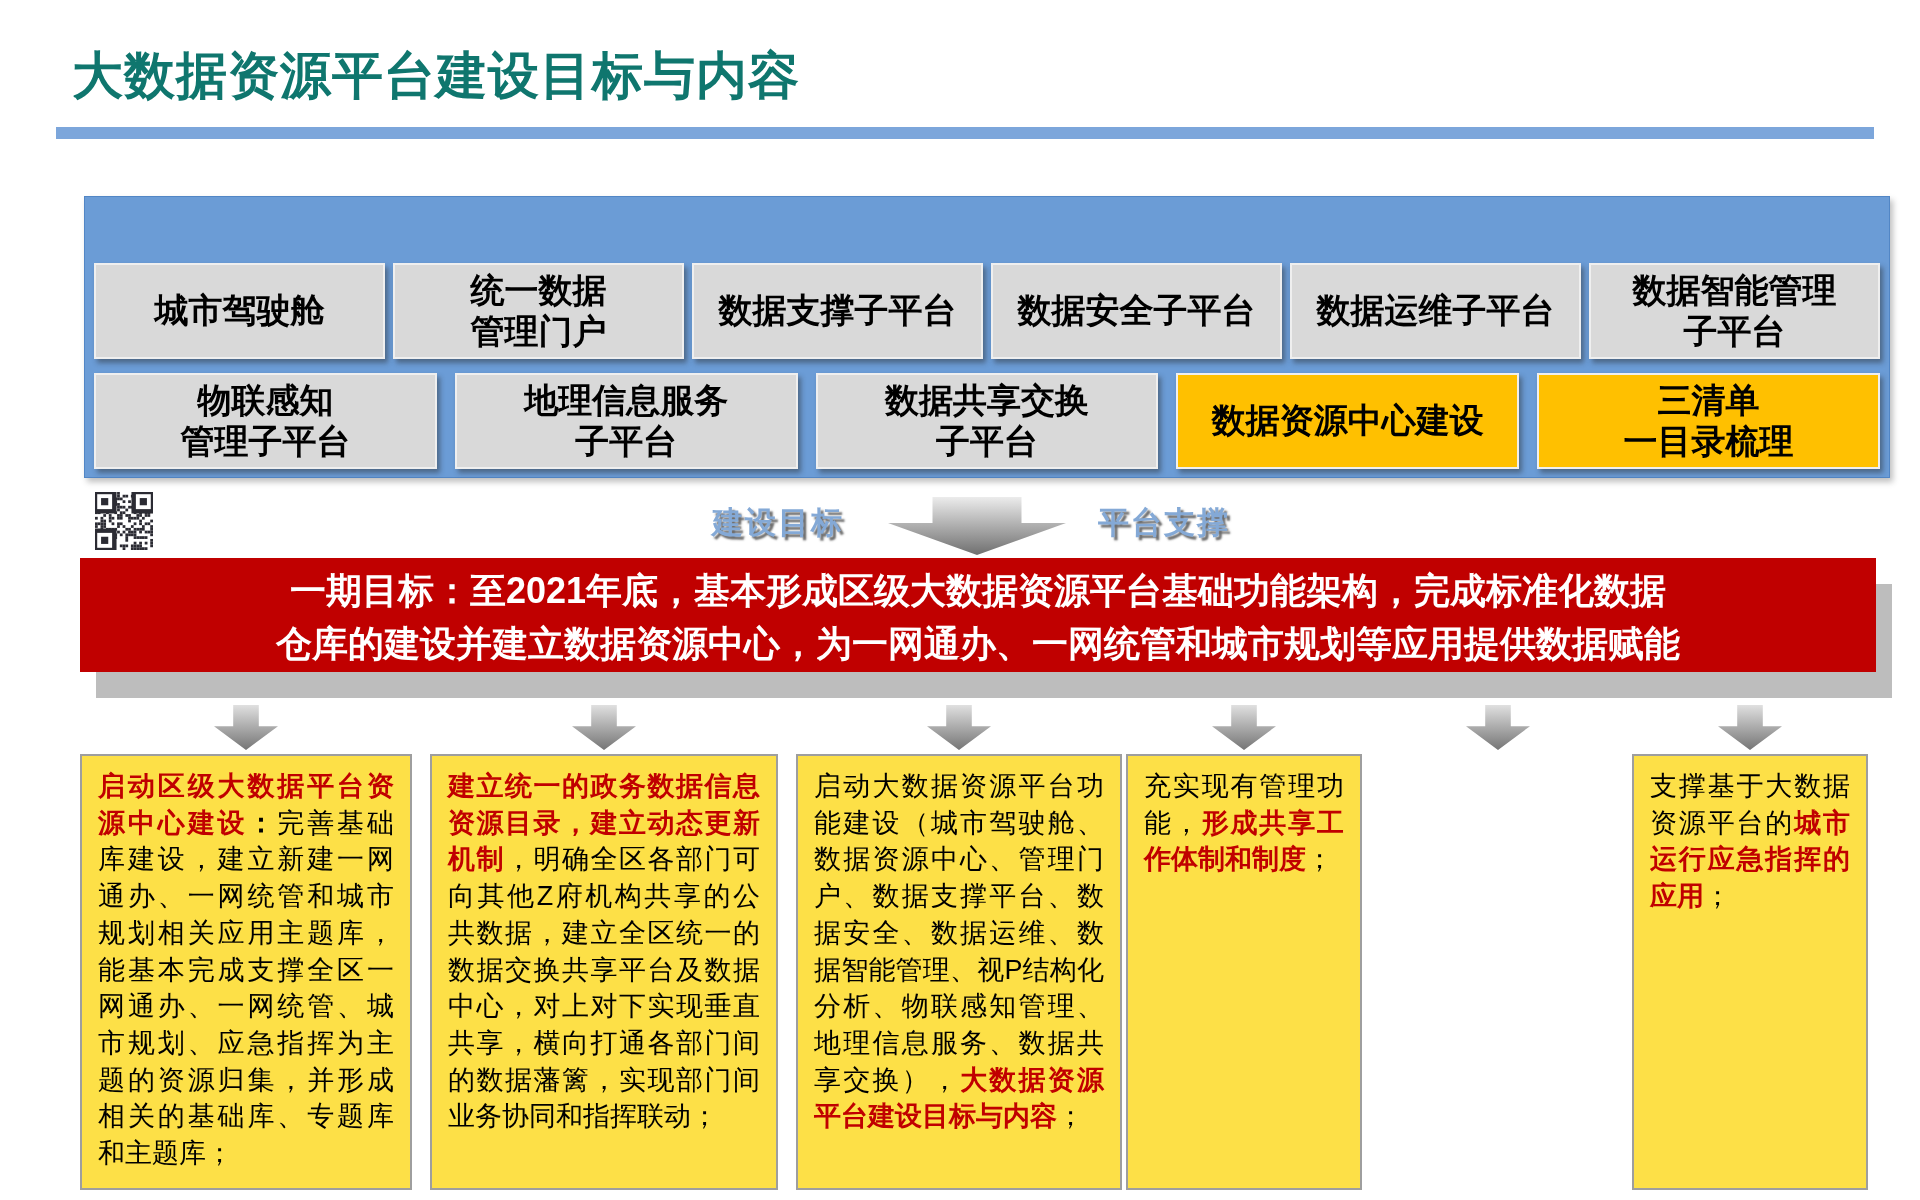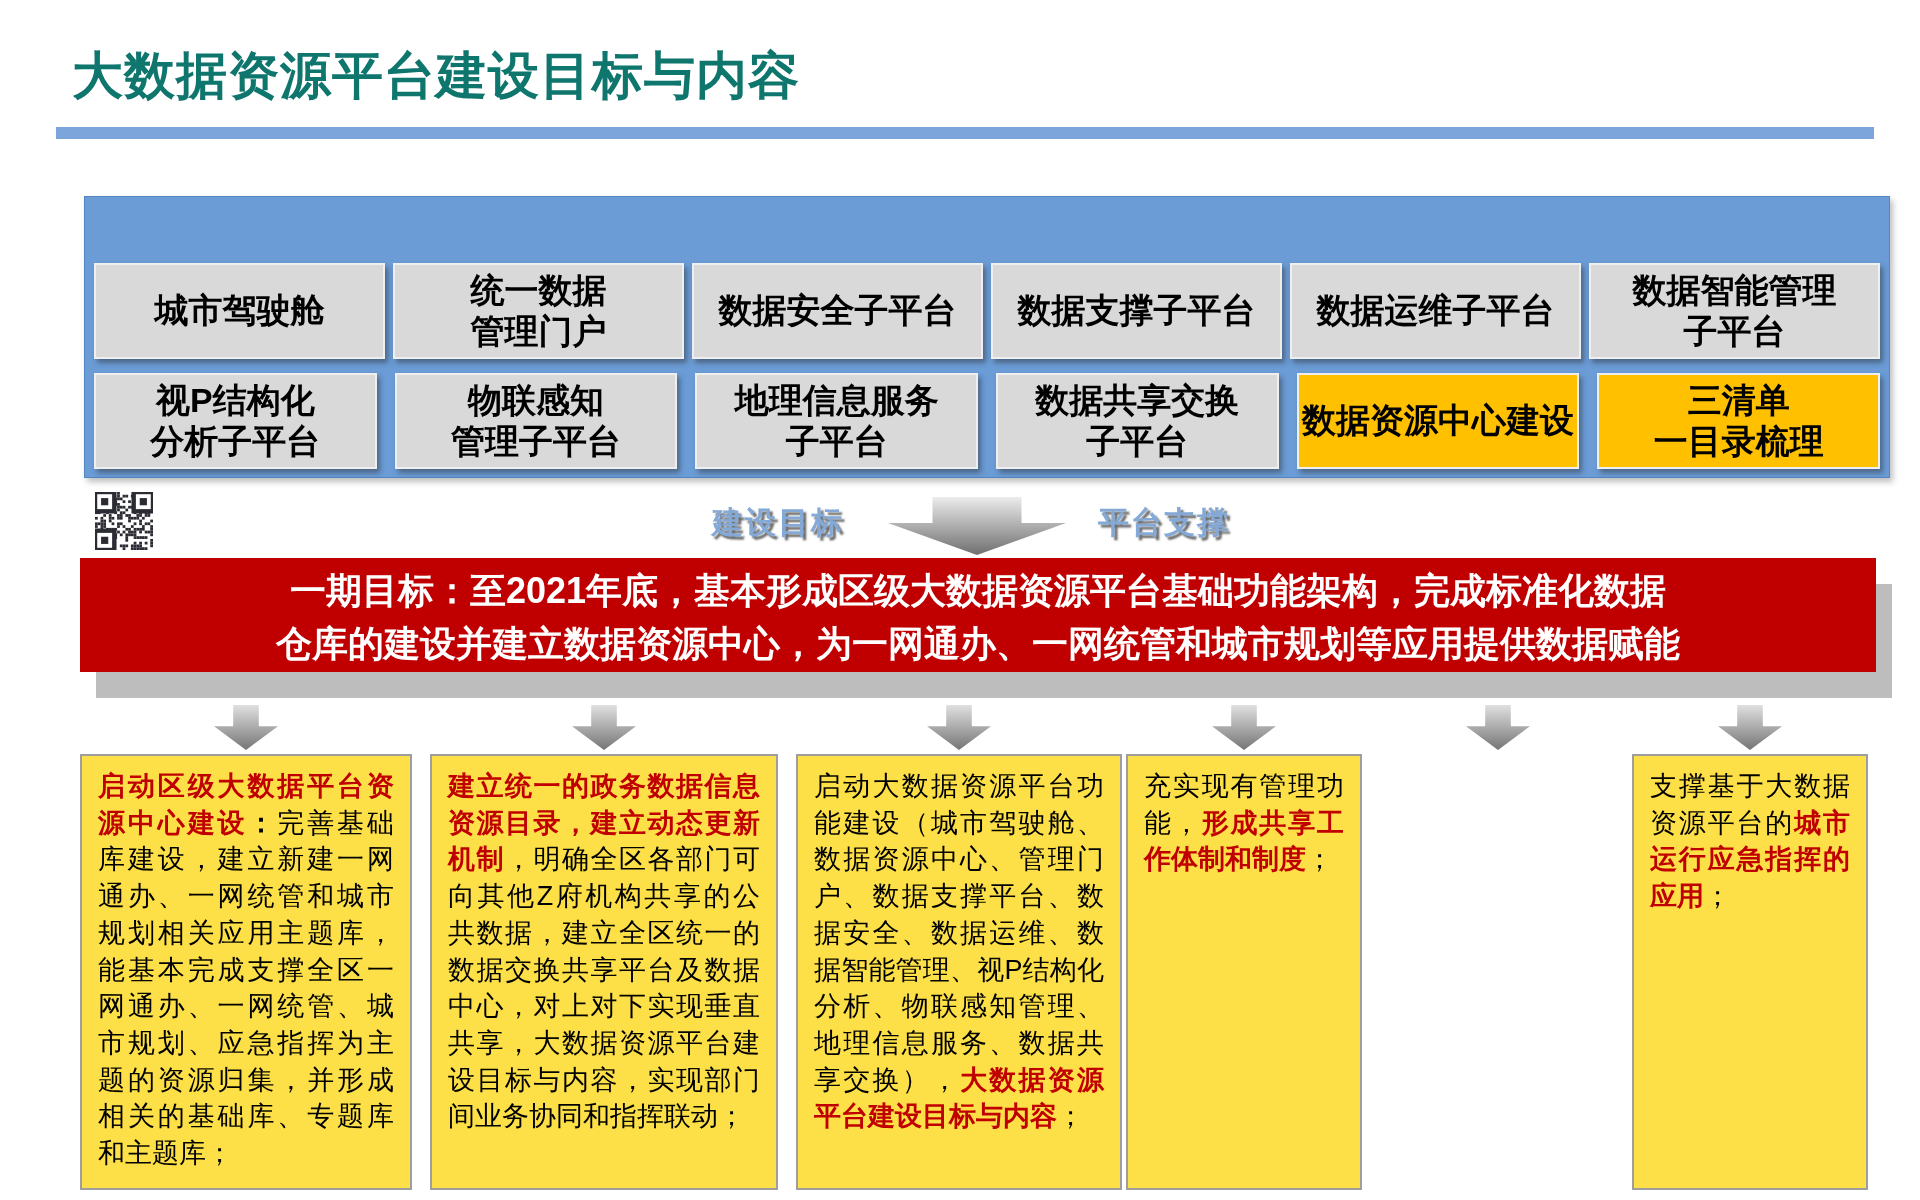--- a/index.html
+++ b/index.html
@@ -42,38 +42,34 @@
   <div class="content-box">
     <div class="boxrow boxrow-1">
         <div class="pbox">
           <div>城市驾驶舱</div>
         </div>
         <div class="pbox">
           <div>统一数据</div>
           <div>管理门户</div>
         </div>
         <div class="pbox">
+          <div>数据支撑子平台</div>
+        </div>
+        <div class="pbox">
           <div>数据安全子平台</div>
-        </div>
-        <div class="pbox">
-          <div>数据支撑子平台</div>
         </div>
         <div class="pbox">
           <div>数据运维子平台</div>
         </div>
         <div class="pbox">
           <div>数据智能管理</div>
           <div>子平台</div>
         </div>
       </div>
     <div class="boxrow boxrow-2">
-        <div class="pbox">
-          <div>视P结构化</div>
-          <div>分析子平台</div>
-        </div>
         <div class="pbox">
           <div>物联感知</div>
           <div>管理子平台</div>
         </div>
         <div class="pbox">
           <div>地理信息服务</div>
           <div>子平台</div>
         </div>
         <div class="pbox">
           <div>数据共享交换</div>
@@ -240,18 +236,18 @@
   </div>
 
   <div class="s-arrow" style="left:214px"></div>
   <div class="s-arrow" style="left:572px"></div>
   <div class="s-arrow" style="left:927px"></div>
   <div class="s-arrow" style="left:1212px"></div>
   <div class="s-arrow" style="left:1466px"></div>
   <div class="s-arrow" style="left:1718px"></div>
 
   <div class="goal-col" style="left:80px;width:332px"><span class="seg-red">启动区级大数据平台资源中心建设</span><span class="seg-bold">：</span><span class="">完善基础库建设，建立新建一网通办、一网统管和城市规划相关应用主题库，能基本完成支撑全区一网通办、一网统管、城市规划、应急指挥为主题的资源归集，并形成相关的基础库、专题库和主题库；</span></div>
-  <div class="goal-col" style="left:430px;width:348px"><span class="seg-red">建立统一的政务数据信息资源目录，建立动态更新机制</span><span class="">，明确全区各部门可向其他Z府机构共享的公共数据，建立全区统一的数据交换共享平台及数据中心，对上对下实现垂直共享，大数据资源平台建设目标与内容，实现部门间业务协同和指挥联动；</span></div>
+  <div class="goal-col" style="left:430px;width:348px"><span class="seg-red">建立统一的政务数据信息资源目录，建立动态更新机制</span><span class="">，明确全区各部门可向其他Z府机构共享的公共数据，建立全区统一的数据交换共享平台及数据中心，对上对下实现垂直共享，横向打通各部门间的数据藩篱，实现部门间业务协同和指挥联动；</span></div>
   <div class="goal-col" style="left:796px;width:326px"><span class="">启动大数据资源平台功能建设（城市驾驶舱、数据资源中心、管理门户、数据支撑平台、数据安全、数据运维、数据智能管理、视P结构化分析、物联感知管理、地理信息服务、数据共享交换），</span><span class="seg-red">大数据资源平台建设目标与内容</span><span class="">；</span></div>
   <div class="goal-col" style="left:1126px;width:236px"><span class="">充实现有管理功能，</span><span class="seg-red">形成共享工作体制和制度</span><span class="">；</span></div>
   <div class="goal-col" style="left:1632px;width:236px"><span class="">支撑基于大数据资源平台的</span><span class="seg-red">城市运行应急指挥的应用</span><span class="">；</span></div>
 
 </div>
 
 </body></html>

